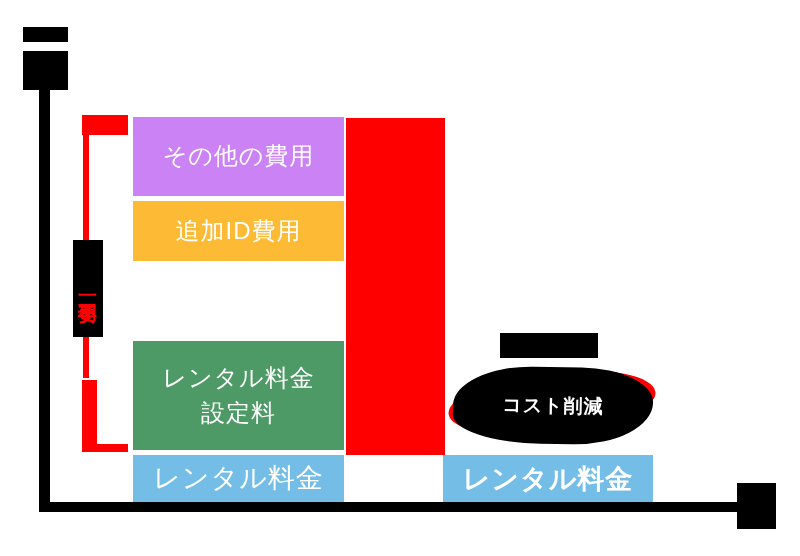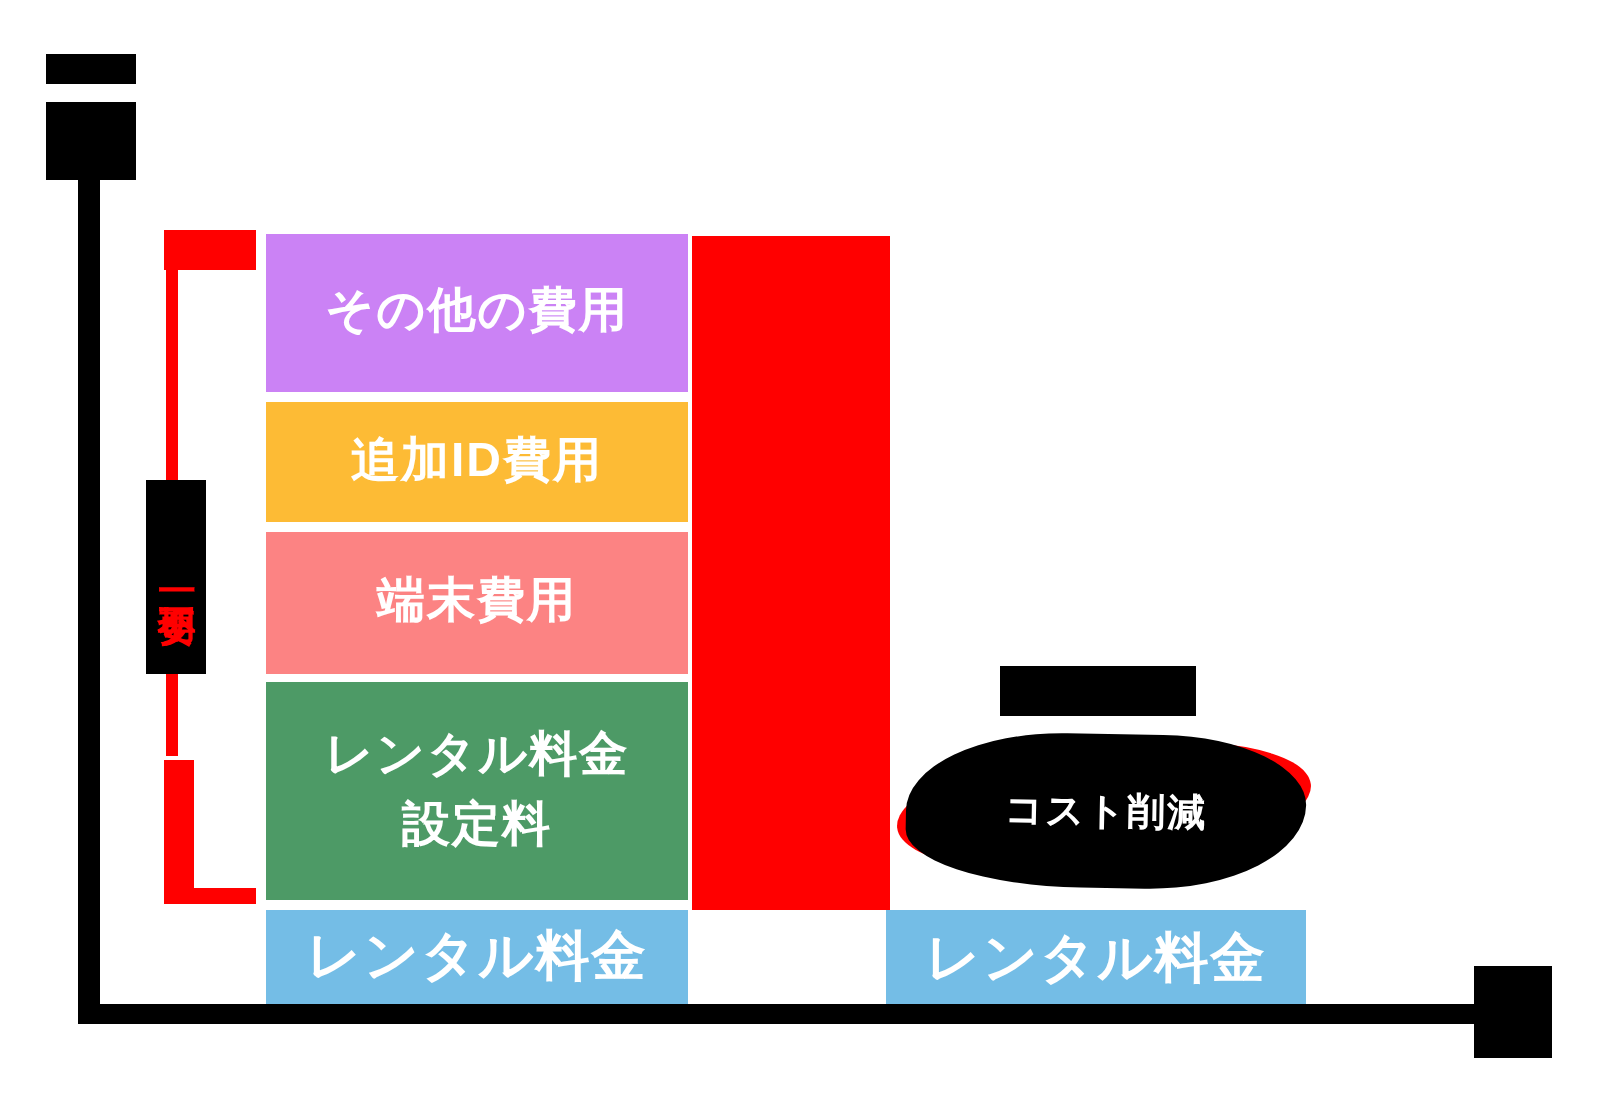--- a/index.html
+++ b/index.html
@@ -6,21 +6,21 @@
   #stage{
     position:relative;width:800px;height:556px;background:#ffffff;overflow:hidden;
     font-family:"Liberation Sans","DejaVu Sans",sans-serif;
   }
   .abs{position:absolute;}
   .black{background:#000000;}
   
   .seg{
     position:absolute;left:133px;width:211px;
     display:flex;align-items:center;justify-content:center;
-    color:#ffffff;font-weight:bold;font-size:24px;text-align:center;
+    color:#ffffff;font-weight:normal;font-size:24px;text-align:center;
     white-space:pre-line;line-height:1.45;letter-spacing:1px;
   }
   .seg-purple{background:#cb82f5;top:117px;height:79px;}
   .seg-orange{background:#fdbb35;top:201px;height:60px;}
   .seg-salmon{background:#fc8383;top:266px;height:71px;}
   .seg-green{background:#4d9a66;top:341px;height:109px;}
   .seg-blue{background:#74bde6;top:455px;height:47px;font-size:27px;}
   .seg-blue-right{position:absolute;left:443px;top:455px;width:210px;height:47px;
     background:#74bde6;display:flex;align-items:center;justify-content:center;
     color:#fff;font-weight:bold;font-size:27px;letter-spacing:1px;}
@@ -69,23 +69,20 @@
   <div class="abs bracket-part" style="left:83px;top:337px;width:6px;height:41px;"></div>
   <div class="abs bracket-part" style="left:82px;top:380px;width:15px;height:72px;"></div>
   <div class="abs bracket-part" style="left:97px;top:444px;width:31px;height:8px;"></div>
 
   <div class="seg seg-purple">
     <span>その他の費用</span>
   </div>
   <div class="seg seg-orange">
     <span>追加ID費用</span>
   </div>
-  <div class="seg seg-salmon">
-    <span>端末費用</span>
-  </div>
   <div class="seg seg-green">
     <span>レンタル料金
 設定料</span>
   </div>
   <div class="seg seg-blue">
     <span>レンタル料金</span>
   </div>
 
   <div class="abs big-red"></div>
 

